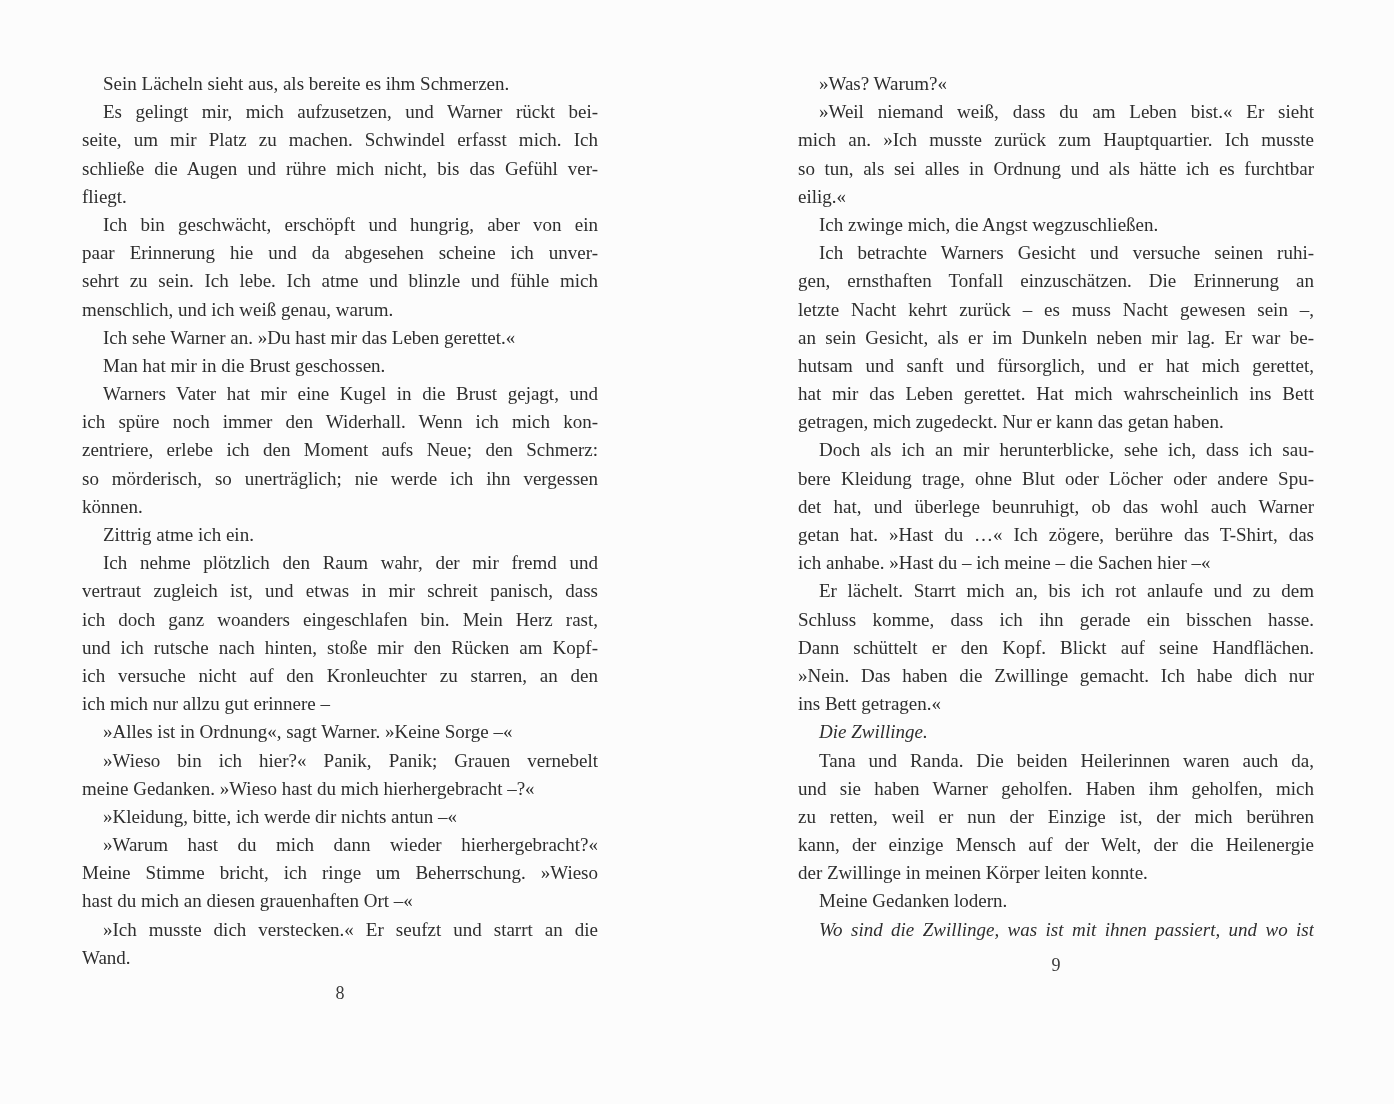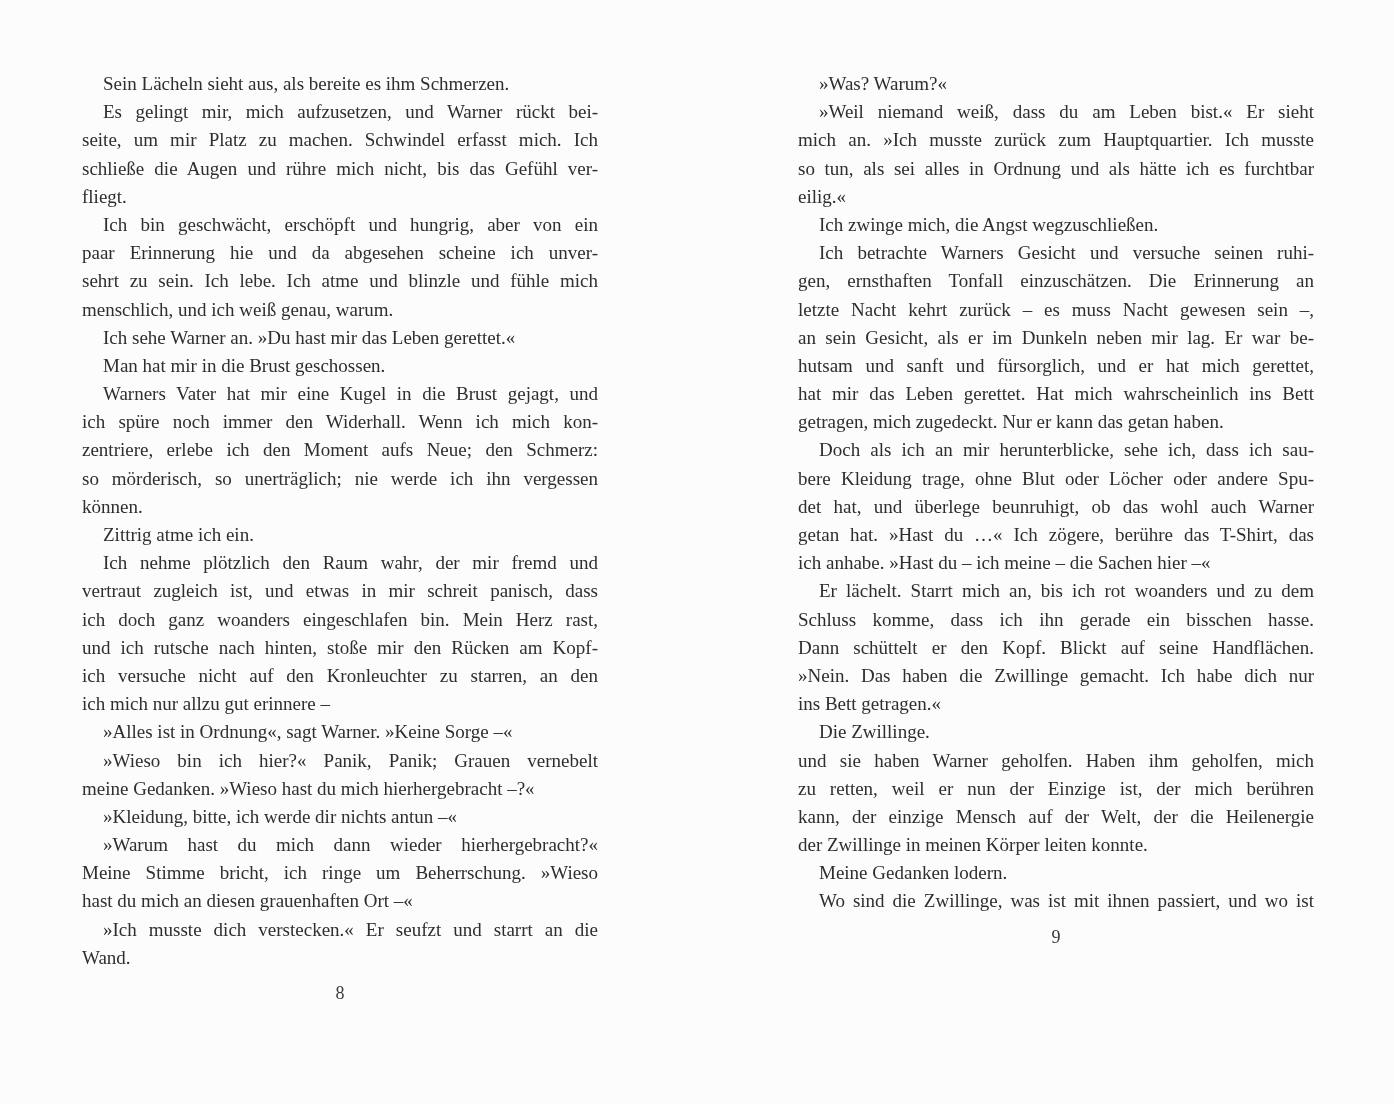--- a/index.html
+++ b/index.html
@@ -31,21 +31,21 @@
     line-height: 28.2px;
     height: 28.2px;
     color: #2e2e2e;
     text-align: justify;
     text-align-last: justify;
     white-space: normal;
     overflow: hidden;
   }
   .line.end { text-align-last: left; }
   .line.indent { text-indent: 21px; }
-  .line.italic { }
+  .line.italic { font-style: italic; }
   .page-number {
     margin-top: 11px;
     width: 516px;
     text-align: center;
     font-size: 18px;
     color: #3a3a3a;
   }
 </style>
 </head>
 <body>
@@ -103,26 +103,27 @@
         <div class="line">letzte Nacht kehrt zurück – es muss Nacht gewesen sein –,</div>
         <div class="line">an sein Gesicht, als er im Dunkeln neben mir lag. Er war be-</div>
         <div class="line">hutsam und sanft und fürsorglich, und er hat mich gerettet,</div>
         <div class="line">hat mir das Leben gerettet. Hat mich wahrscheinlich ins Bett</div>
         <div class="line end">getragen, mich zugedeckt. Nur er kann das getan haben.</div>
         <div class="line indent">Doch als ich an mir herunterblicke, sehe ich, dass ich sau-</div>
         <div class="line">bere Kleidung trage, ohne Blut oder Löcher oder andere Spu-</div>
         <div class="line">det hat, und überlege beunruhigt, ob das wohl auch Warner</div>
         <div class="line">getan hat. »Hast du …« Ich zögere, berühre das T-Shirt, das</div>
         <div class="line end">ich anhabe. »Hast du – ich meine – die Sachen hier –«</div>
-        <div class="line indent">Er lächelt. Starrt mich an, bis ich rot woanders und zu dem</div>
+        <div class="line indent">Er lächelt. Starrt mich an, bis ich rot anlaufe und zu dem</div>
         <div class="line">Schluss komme, dass ich ihn gerade ein bisschen hasse.</div>
         <div class="line">Dann schüttelt er den Kopf. Blickt auf seine Handflächen.</div>
         <div class="line">»Nein. Das haben die Zwillinge gemacht. Ich habe dich nur</div>
         <div class="line end">ins Bett getragen.«</div>
         <div class="line indent end italic">Die Zwillinge.</div>
+        <div class="line indent">Tana und Randa. Die beiden Heilerinnen waren auch da,</div>
         <div class="line">und sie haben Warner geholfen. Haben ihm geholfen, mich</div>
         <div class="line">zu retten, weil er nun der Einzige ist, der mich berühren</div>
         <div class="line">kann, der einzige Mensch auf der Welt, der die Heilenergie</div>
         <div class="line end">der Zwillinge in meinen Körper leiten konnte.</div>
         <div class="line indent end">Meine Gedanken lodern.</div>
         <div class="line indent italic">Wo sind die Zwillinge, was ist mit ihnen passiert, und wo ist</div>
       </div>
     <div class="page-number">9</div>
   </section>
 

